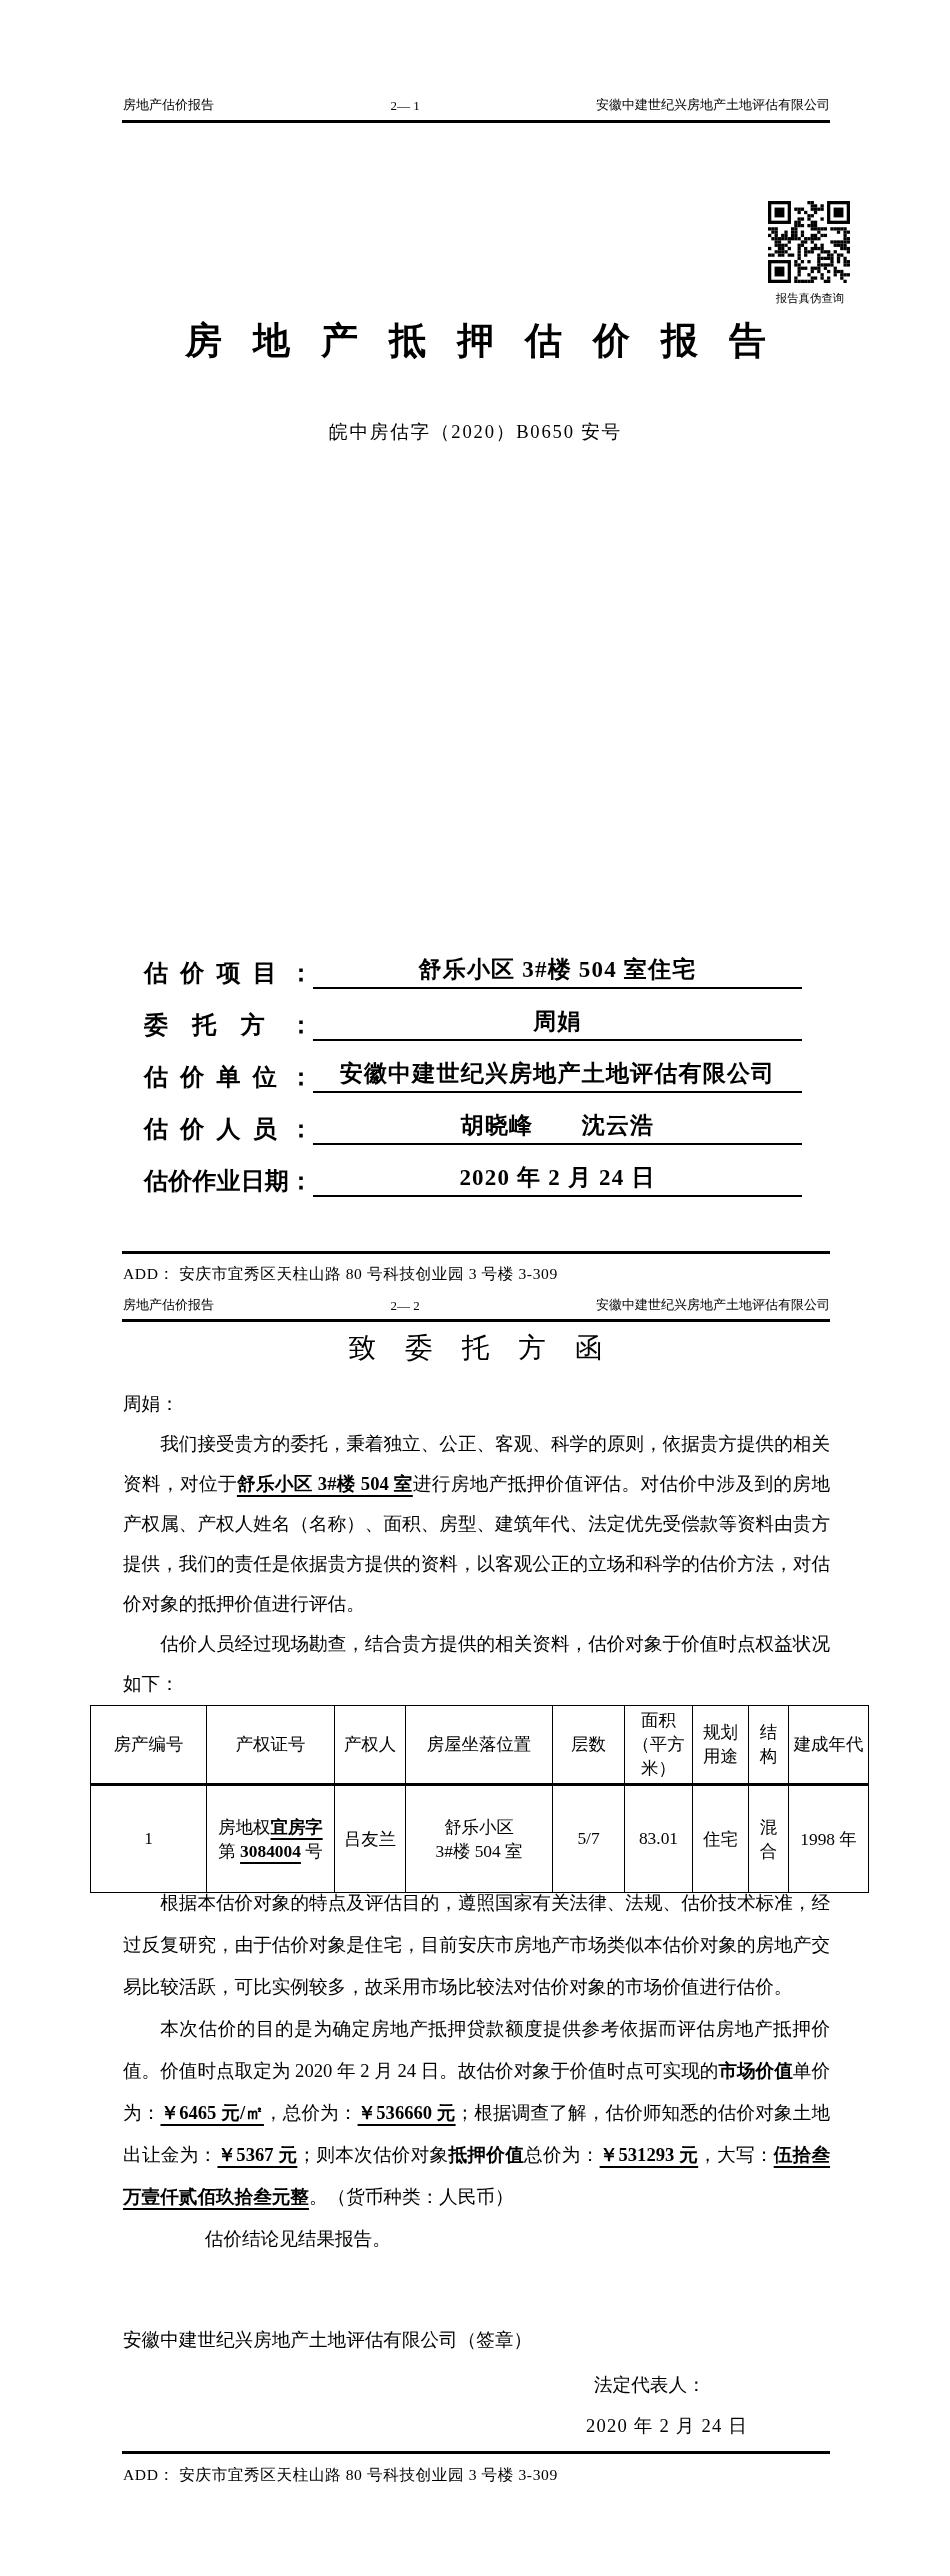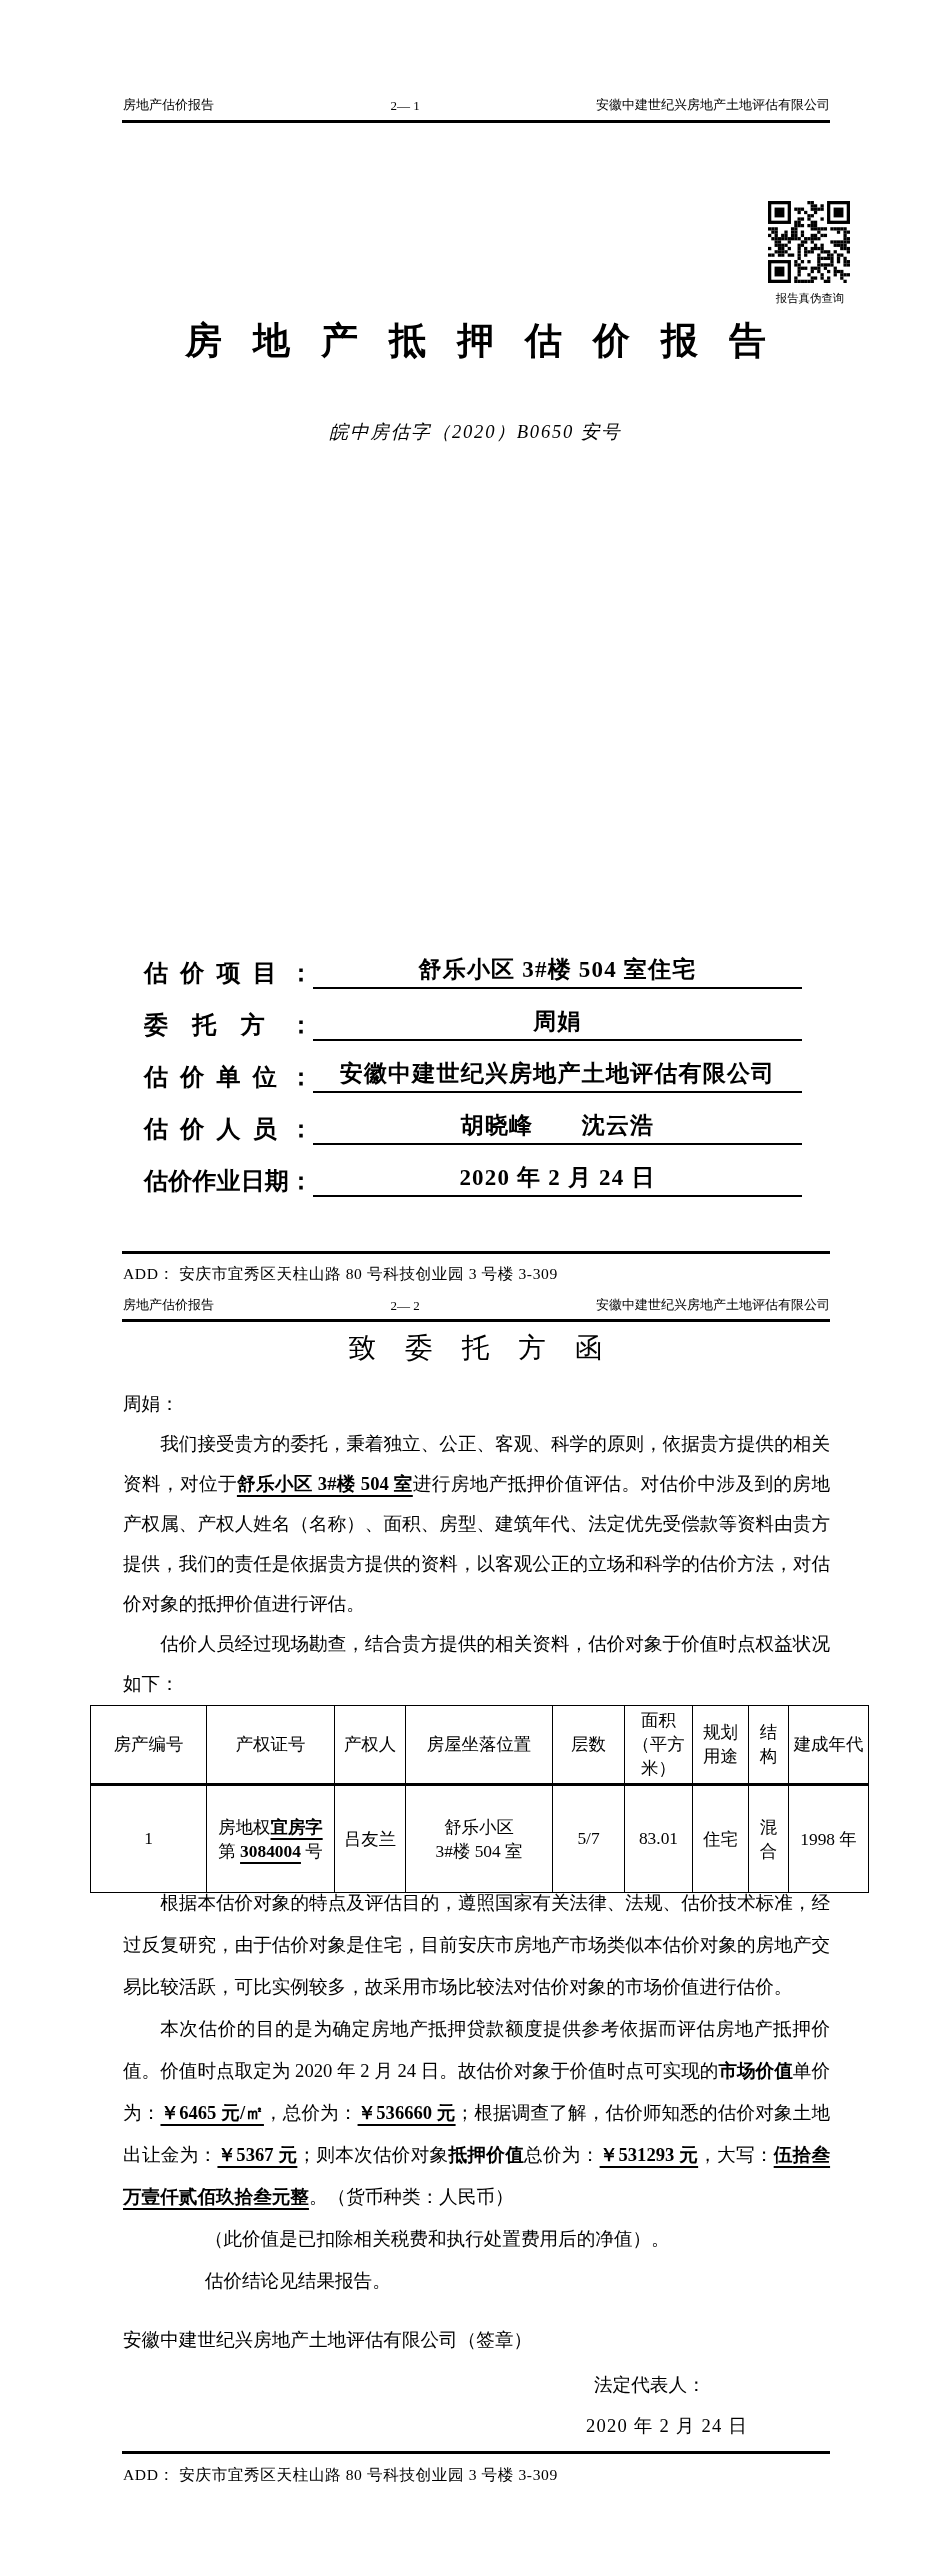--- a/index.html
+++ b/index.html
@@ -11,21 +11,21 @@
   .abs{position:absolute;}
   
   .runhead{left:123px;width:707px;display:flex;justify-content:space-between;align-items:flex-end;font-size:13px;font-family:Liberation Serif, serif;}
   .rule{position:absolute;left:122px;width:708px;height:3px;background:#000;}
   .addr{position:absolute;left:123px;font-size:15.6px;letter-spacing:0.6px;text-align:right;}
   
   .qr{position:absolute;left:768px;top:201px;width:82px;height:82px;}
   .qr-cap{position:absolute;left:750px;top:291px;width:120px;text-align:center;font-size:11.4px;}
   
   .title1{position:absolute;top:316px;left:0;width:100%;text-align:center;font-size:37px;font-weight:bold;letter-spacing:31px;text-indent:31px;white-space:nowrap;}
-  .subtitle{position:absolute;top:419px;left:0;width:100%;text-align:center;font-size:18.6px;letter-spacing:1.8px;font-style:italic;}
+  .subtitle{position:absolute;top:419px;left:0;width:100%;text-align:center;font-size:18.6px;letter-spacing:1.8px;}
   .form{position:absolute;left:144px;top:954px;width:658px;}
   .form-row{display:flex;align-items:flex-end;height:35px;margin-bottom:17px;}
   .form-label{flex:none;width:169px;font-size:24px;font-weight:bold;text-align:justify;text-align-last:justify;line-height:1;padding-bottom:3.6px;}
   .form-value{flex:1;text-align:center;font-size:23px;font-weight:bold;border-bottom:2.4px solid #000;padding-bottom:3.6px;line-height:1.15;letter-spacing:1.2px;white-space:nowrap;}
   
   .title2{position:absolute;top:1329px;left:0;width:100%;text-align:center;font-size:27.6px;font-weight:normal;letter-spacing:29px;text-indent:29px;}
   .body-block{position:absolute;left:123px;width:707px;font-size:18.6px;line-height:40px;text-align:justify;}
   .body-block p{margin:0;text-indent:2em;}
   .body-block p.noind{text-indent:0;}
   #body-b{line-height:42px;}
@@ -361,21 +361,20 @@
           <td>混合</td>
           <td>1998 年</td>
         </tr>
       </tbody>
   </table>
 </div>
 
 <div class="body-block" id="body-b" style="top:1882px">
   <p><span>根据本估价对象的特点及评估目的，遵照国家有关法律、法规、估价技术标准，经过反复研究，由于估价对象是住宅，目前安庆市房地产市场类似本估价对象的房地产交易比较活跃，可比实例较多，故采用市场比较法对估价对象的市场价值进行估价。</span></p>
   <p><span>本次估价的目的是为确定房地产抵押贷款额度提供参考依据而评估房地产抵押价值。价值时点取定为 2020 年 2 月 24 日。故估价对象于价值时点可实现的</span><span class="b">市场价值</span><span>单价为：</span><span class="b u">￥6465 元/㎡</span><span>，总价为：</span><span class="b u">￥536660 元</span><span>；根据调查了解，估价师知悉的估价对象土地出让金为：</span><span class="b u">￥5367 元</span><span>；则本次估价对象</span><span class="b">抵押价值</span><span>总价为：</span><span class="b u">￥531293 元</span><span>，大写：</span><span class="b u">伍拾叁万壹仟贰佰玖拾叁元整</span><span>。（货币种类：人民币）</span></p>
-  <p class="ind-deep"><span>（此价值是已扣除相关税费和执行处置费用后的净值）。</span></p>
   <p class="ind-deep"><span>估价结论见结果报告。</span></p>
 </div>
 
 <div class="sig-company">安徽中建世纪兴房地产土地评估有限公司（签章）</div>
 <div class="sig-legal">法定代表人：</div>
 <div class="sig-date">2020 年 2 月 24 日</div>
 
 <div class="rule" style="top:2451px"></div>
 <div class="addr" style="top:2465px">ADD：  安庆市宜秀区天柱山路 80 号科技创业园 3 号楼 3-309</div>
 

